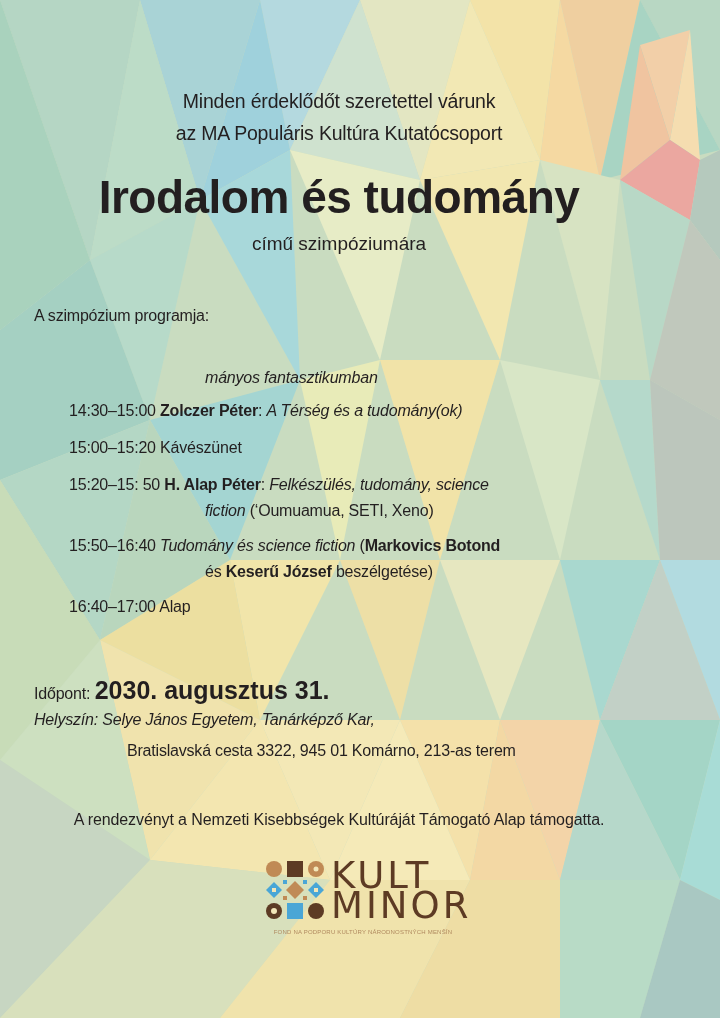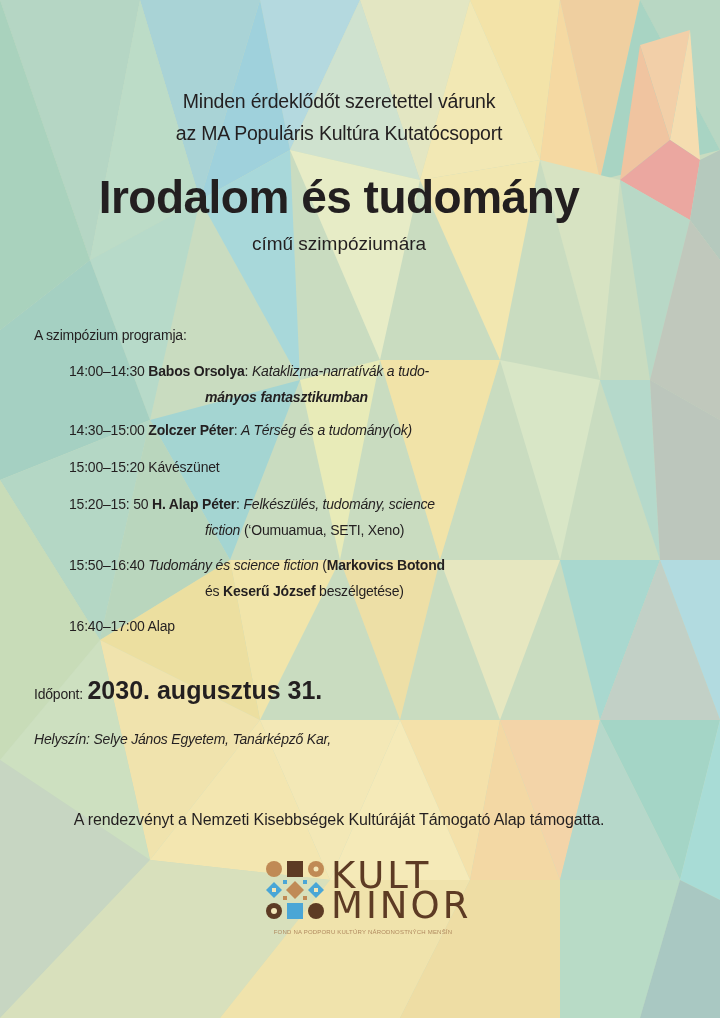--- a/index.html
+++ b/index.html
@@ -5,21 +5,21 @@
   html, body { margin: 0; padding: 0; }
   body { width: 720px; height: 1018px; overflow: hidden; position: relative;
          font-family: "Liberation Sans", "DejaVu Sans", sans-serif; color: #231f20; }
   #bg { position: absolute; left: 0; top: 0; width: 720px; height: 1018px; z-index: 0; }
   .layer { position: absolute; left: 0; top: 0; width: 720px; height: 1018px; z-index: 1; }
   .abs { position: absolute; white-space: nowrap; }
   .center { left: 0; width: 678px; text-align: center; }
   .intro { font-size: 19.5px; letter-spacing: -0.2px; }
   .title { font-size: 46px; font-weight: bold; letter-spacing: -0.5px; }
   .sub { font-size: 19px; }
-  .prog { font-size: 14px; letter-spacing: -0.2px; margin-top: 20px; }
+  .prog { font-size: 16px; letter-spacing: -0.2px; }
   b { font-weight: bold; }
   i { font-style: italic; }
   .date { font-size: 25px; font-weight: bold; }
   .support { font-size: 16px; letter-spacing: -0.1px; }
   .logo-text { font-size: 37px; color: #5d3b24; letter-spacing: 3px; font-family: "DejaVu Sans", sans-serif; line-height: 32px; }
   .logo-tag { font-size: 6px; color: #b0895f; letter-spacing: 0.2px; }
 </style>
 </head>
 <body>
 
@@ -88,24 +88,21 @@
 </svg>
 
 <div class="layer">
   <div class="abs center intro" style="top:90px;">Minden érdeklődőt szeretettel várunk</div>
   <div class="abs center intro" style="top:122px;">az MA Populáris Kultúra Kutatócsoport</div>
   <div class="abs center title" style="top:170px;">Irodalom és tudomány</div>
   <div class="abs center sub" style="top:233px;">című szimpóziumára</div>
 
   <div class="abs prog" style="left:34px; top:307px;">A szimpózium programja:</div>
 
-  <div class="abs prog" style="left:69px; top:343px;">
-    <span>14:00–14:30</span> <b>Babos Orsolya</b><span>:</span> <i>Kataklizma-narratívák a tudo-</i>
-  </div>
-  <div class="abs prog" style="left:205px; top:369px;font-weight:bold;">
+  <div class="abs prog" style="left:205px; top:369px;">
     <i>mányos fantasztikumban</i>
   </div>
 
   <div class="abs prog" style="left:69px; top:402px;">
     <span>14:30–15:00</span> <b>Zolczer Péter</b><span>:</span> <i>A Térség és a tudomány(ok)</i>
   </div>
 
   <div class="abs prog" style="left:69px; top:439px;">
     <span>15:00–15:20</span> <span>Kávészünet</span>
   </div>
@@ -127,20 +124,21 @@
   <div class="abs prog" style="left:69px; top:598px;">
     <span>16:40–17:00</span> <span>Alap</span>
   </div>
 
   <div class="abs" style="left:34px; top:676px;">
     <span class="prog">Időpont:</span> <span class="date">2030. augusztus 31.</span>
   </div>
   <div class="abs prog" style="left:34px; top:711px;font-style:italic;">
     <span>Helyszín:</span> <span>Selye János Egyetem, Tanárképző Kar,</span>
   </div>
+  <div class="abs prog" style="left:127px; top:742px;">Bratislavská cesta 3322, 945 01 Komárno, 213-as terem</div>
 
   <div class="abs center support" style="top:811px;">A rendezvényt a Nemzeti Kisebbségek Kultúráját Támogató Alap támogatta.</div>
 
   <div class="abs" style="left:265px; top:860px; width:200px; height:80px;">
     <svg style="position:absolute; left:0; top:0;" width="60" height="60" viewBox="0 0 60 60">
       <circle cx="9" cy="9" r="8" fill="#c08a55"></circle>
       <rect x="22" y="1" width="16" height="16" fill="#5d3b24"></rect>
       <circle cx="51" cy="9" r="8" fill="#c08a55"></circle>
       <circle cx="51" cy="9" r="2.5" fill="#f3e6b8"></circle>
       <polygon points="9,22 17,30 9,38 1,30" fill="#4aa6d6"></polygon>

